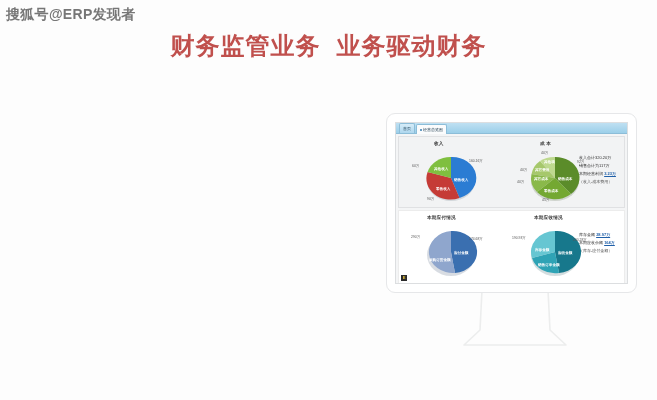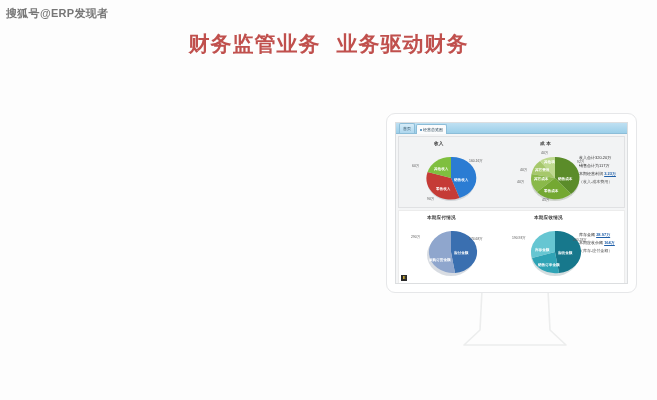--- a/index.html
+++ b/index.html
@@ -14,36 +14,36 @@
     overflow: hidden;
     font-family: "Liberation Sans", "DejaVu Sans", sans-serif;
     background: #fdfdfd;
   }
 
   
   .watermark {
     position: absolute;
     left: 6px;
     top: 6px;
-    font-size: 11px;
+    font-size: 14px;
     color: #5f5f5f;
     letter-spacing: 0.3px;
     font-weight: 600;
     opacity: .85;
     white-space: nowrap;
   }
 
   
   .headline {
     position: absolute;
     left: 0;
     top: 30px;
     width: 657px;
     text-align: center;
-    font-size: 21px;
+    font-size: 24px;
     font-weight: bold;
     color: #c0504d;
     letter-spacing: 1px;
     white-space: nowrap;
   }
   .headline .gap { display:inline-block; width: 16px; }
 
   
   .monitor {
     position: absolute;

